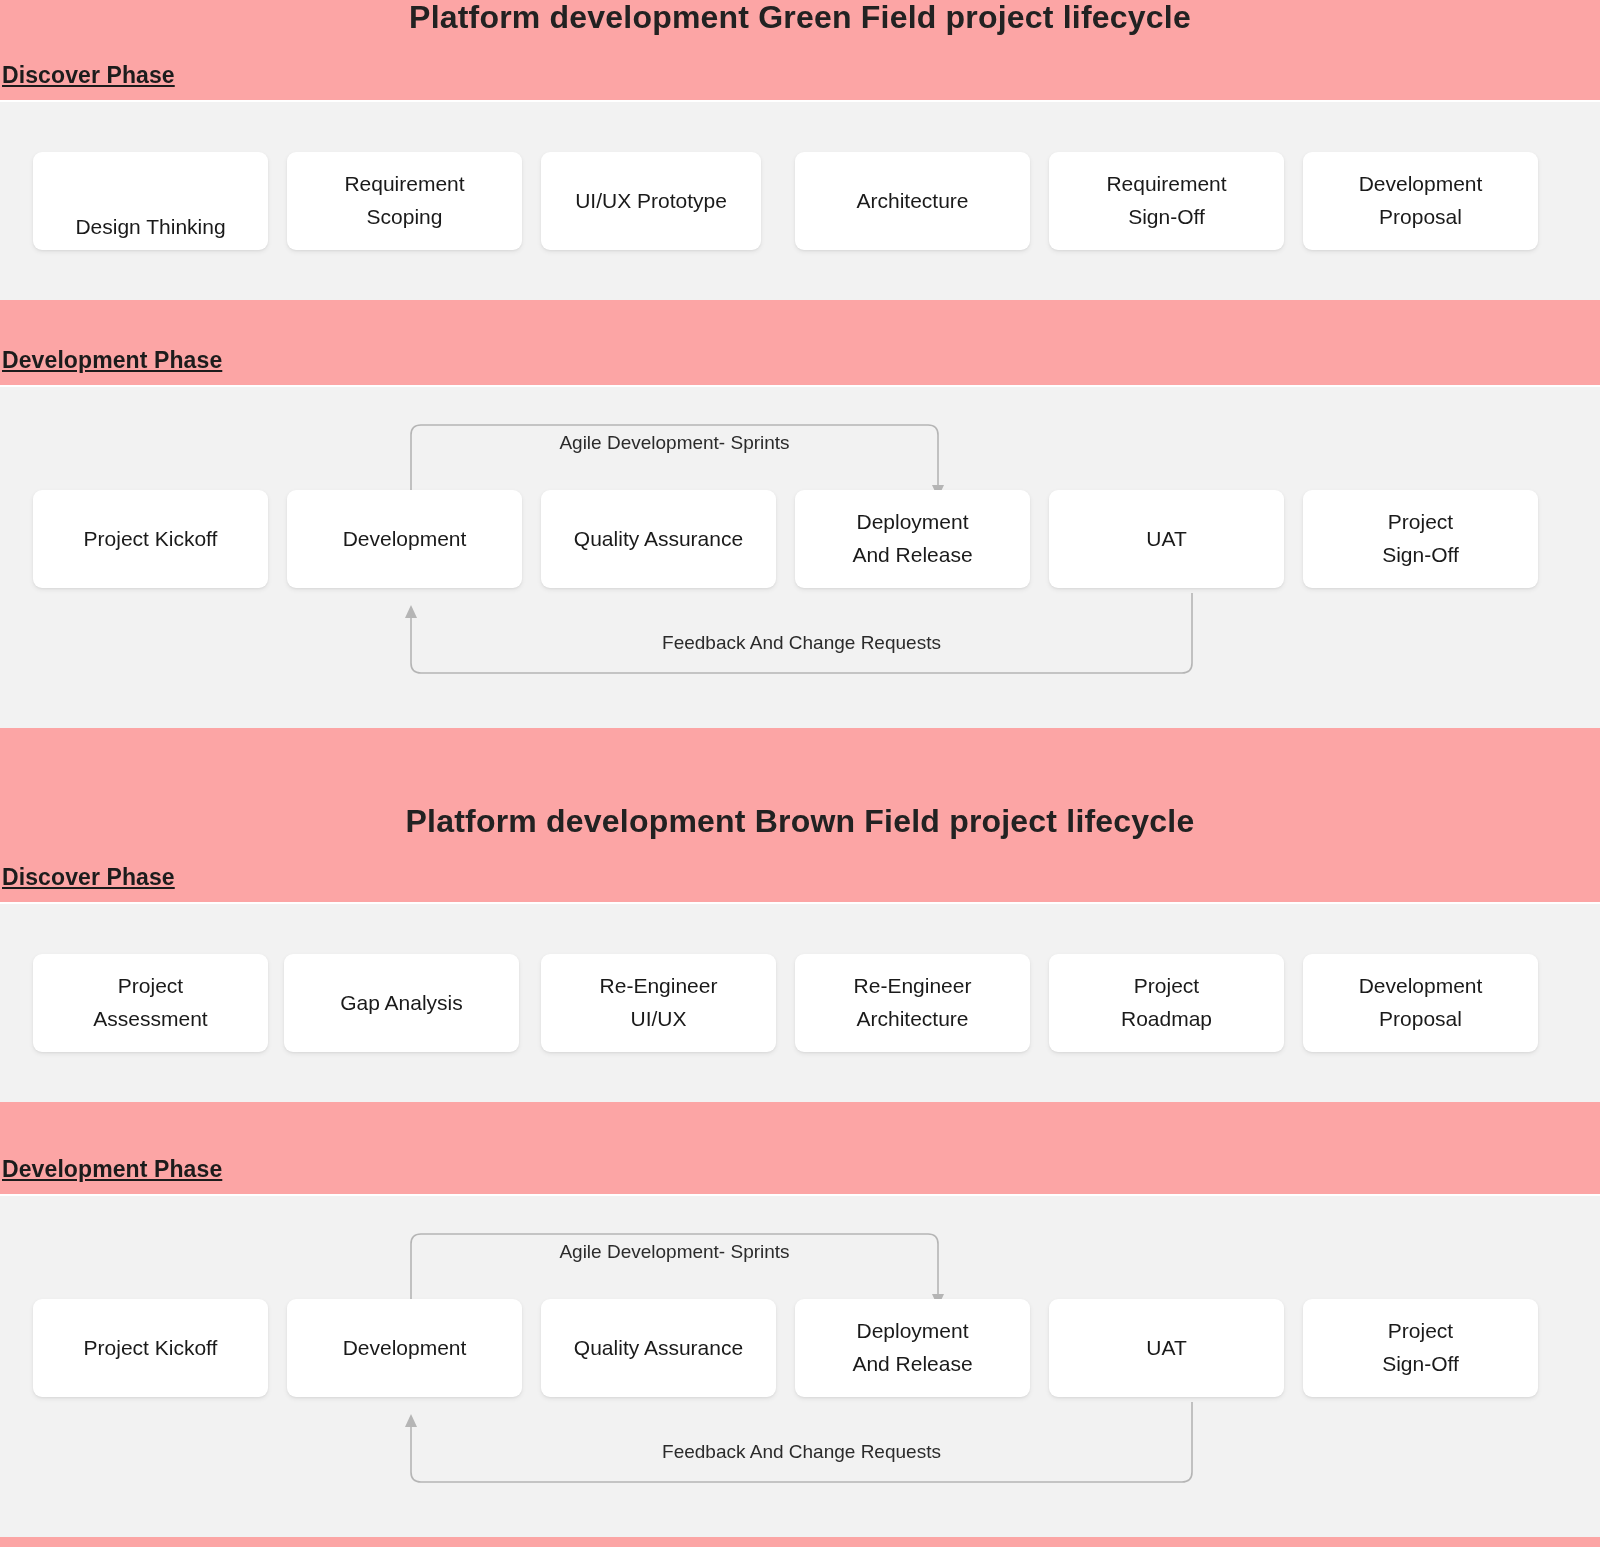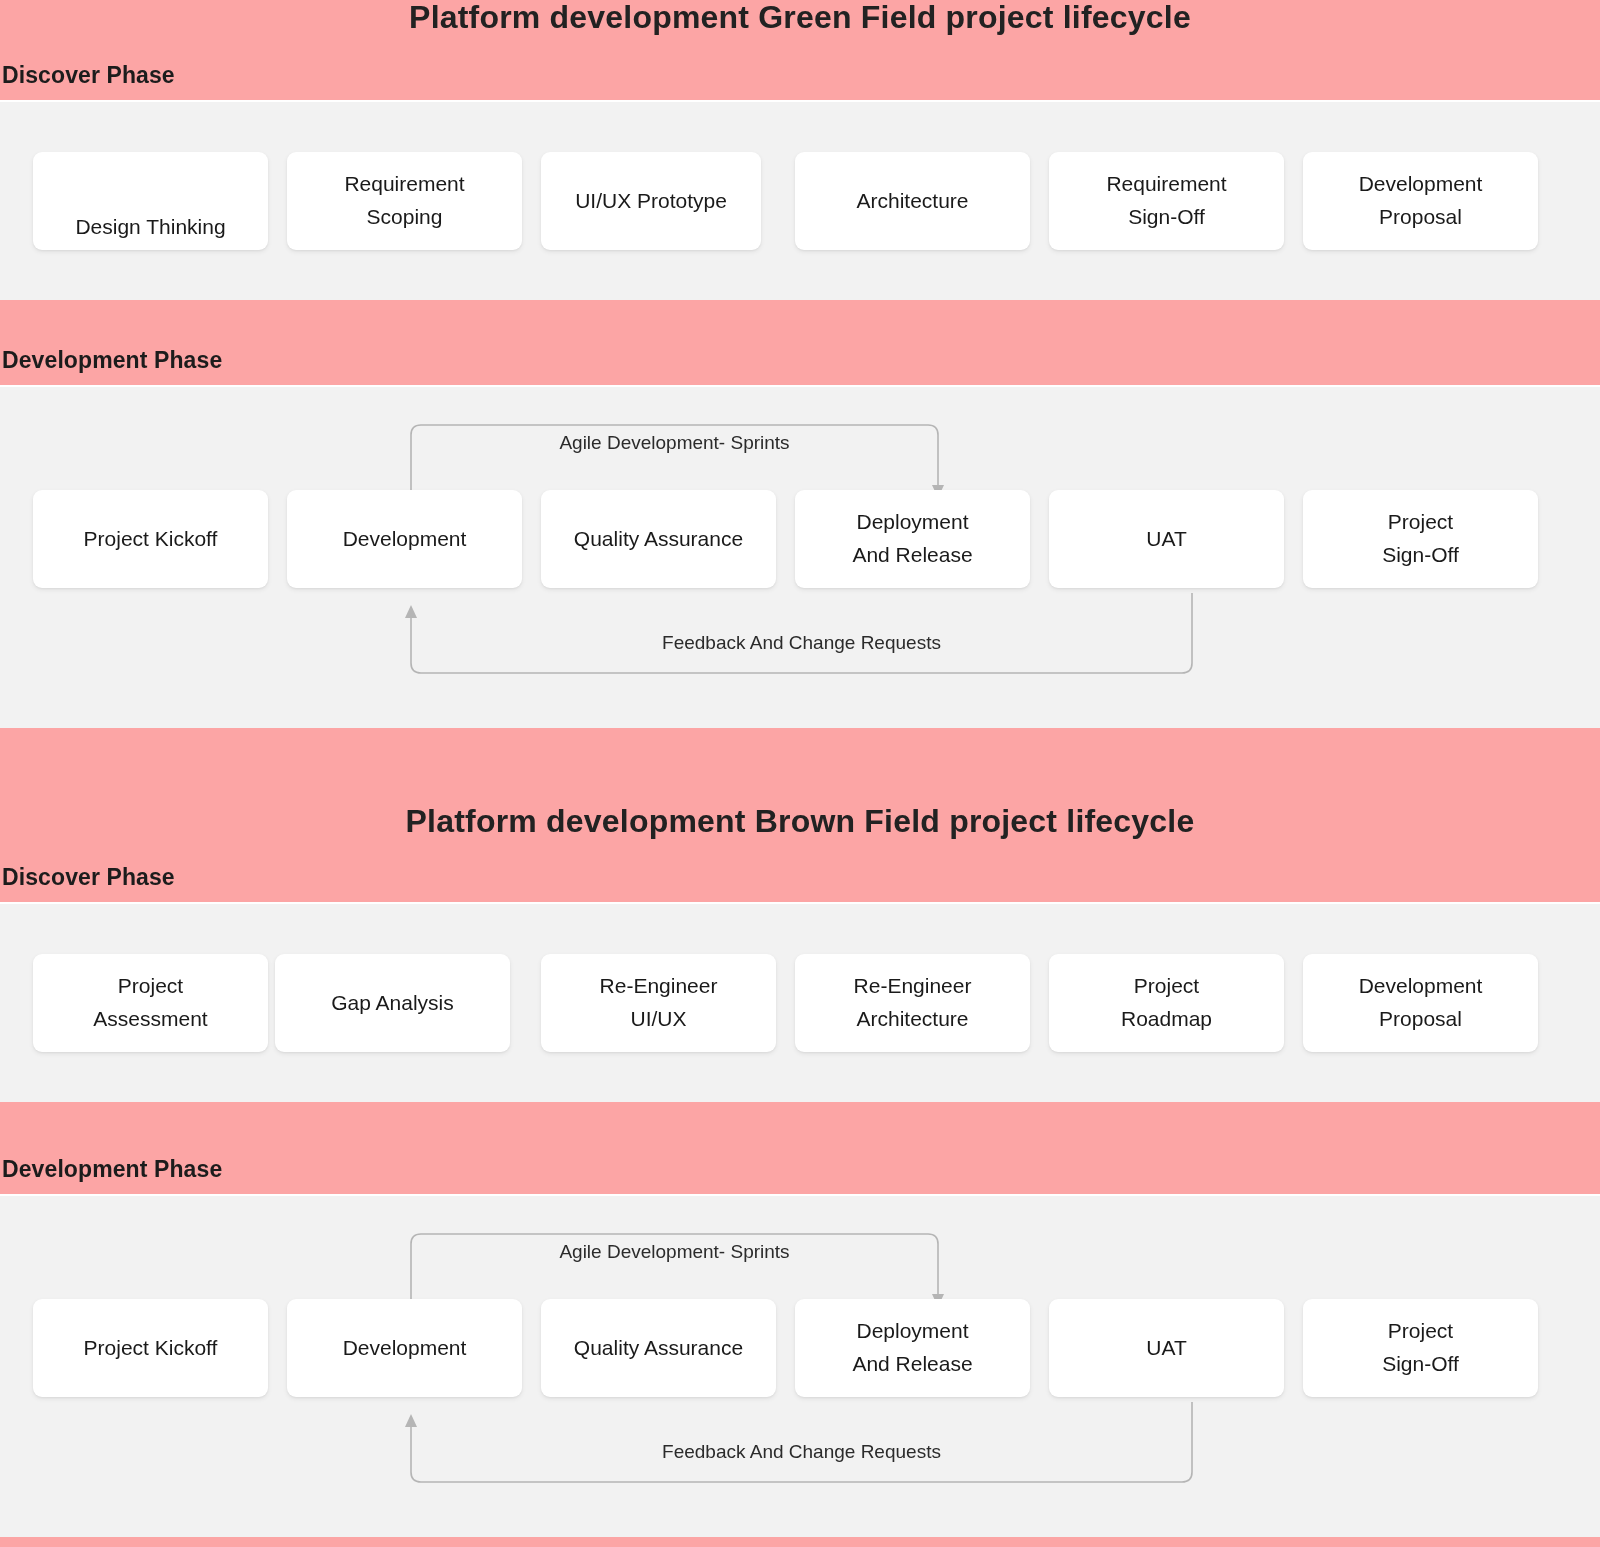--- a/index.html
+++ b/index.html
@@ -38,20 +38,21 @@
 
   .phase-label {
     position: absolute;
     left: 2px;
     color: #1c1c1c;
     font-size: 23px;
     font-weight: 700;
     letter-spacing: 0.1px;
     line-height: 1.2;
     white-space: nowrap;
+    text-decoration: underline;
   }
 
   
   .band {
     position: absolute;
     left: 0;
     width: 1600px;
     background: #f2f2f2;
   }
   .band-edge-top {
@@ -194,21 +195,21 @@
   <div class="band" style="top:902px;height:200px;">
     <div class="band-edge-top"></div>
   </div>
 
   <div class="card" style="left:33px;  top:954px; width:235px; height:98px;">
     <div>
       <span>Project</span>
       <span>Assessment</span>
     </div>
   </div>
-  <div class="card" style="left:275px; top:954px; width:235px; height:98px;">
+  <div class="card" style="left:284px; top:954px; width:235px; height:98px;">
     <span>Gap Analysis</span>
   </div>
   <div class="card" style="left:541px; top:954px; width:235px; height:98px;">
     <div>
       <span>Re-Engineer</span>
       <span>UI/UX</span>
     </div>
   </div>
   <div class="card" style="left:795px; top:954px; width:235px; height:98px;">
     <div>

